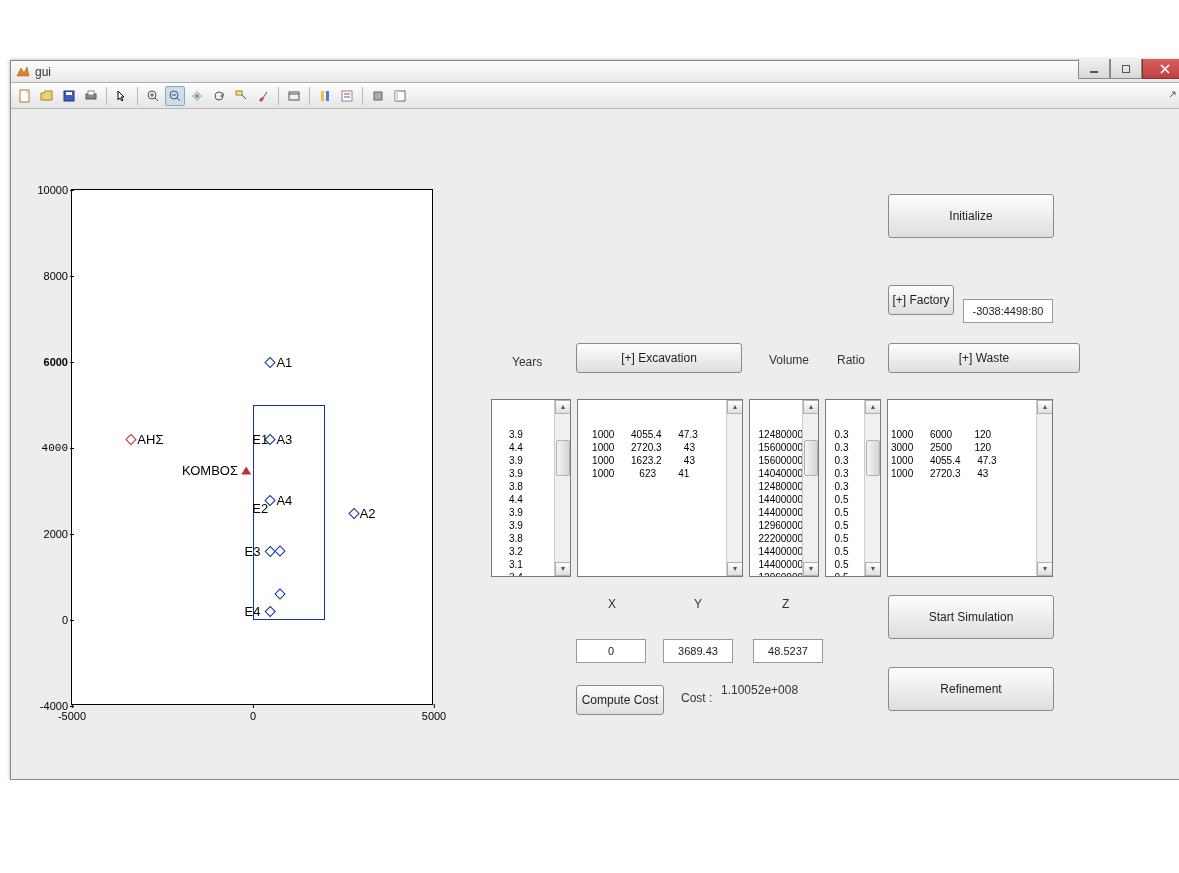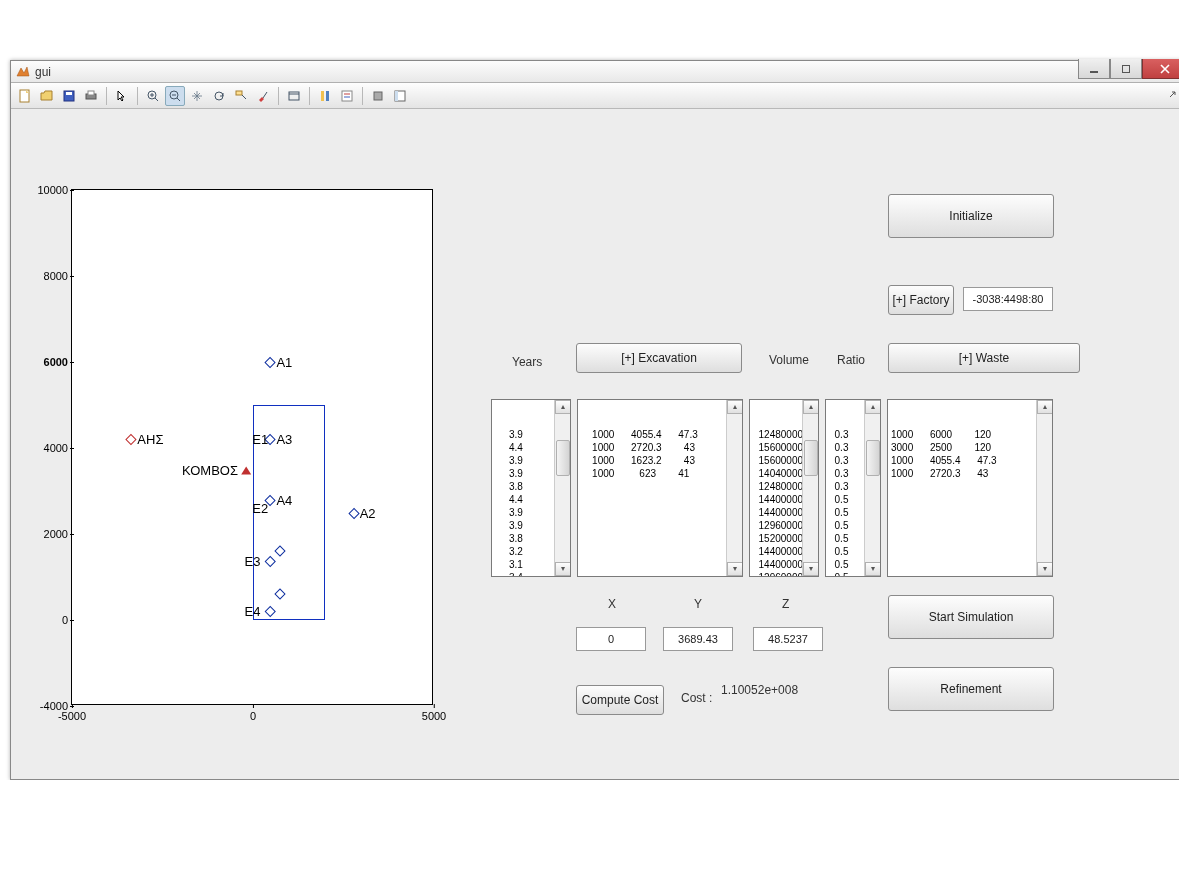--- a/index.html
+++ b/index.html
@@ -81,20 +81,21 @@
   cursor: pointer;
   display: flex; align-items: center; justify-content: center;
 }
 .big-btn.tall { height: 44px; }
 .txt-input {
   position: absolute;
   height: 24px;
   background: #fff; border: 1px solid #999;
   font-size: 11px; color: #222;
   text-align: center;
+  margin-top: 12px;
 }
 .listbox {
   position: absolute;
   background: #fff;
   border: 1px solid #7a7a7a;
   font-family: "Segoe UI", Tahoma, sans-serif;
   font-size: 10px;
   overflow: hidden;
   padding: 2px 3px;
   line-height: 13px;
@@ -253,37 +254,37 @@
       </div>
   </div>
 
   <div class="content">
 
     <div class="plot">
       <div class="plot-inner" id="plot-inner">
           <div class="tick-y" style="top: 516px;">-4000</div>
           <div class="tick-y" style="top: 430px;">0</div>
           <div class="tick-y" style="top: 344px; text-align: right;">2000</div>
-          <div class="tick-y" style="top: 258px;">4000</div>
+          <div class="tick-y" style="top: 258px; font-family: Liberation Mono, monospace;">4000</div>
           <div class="tick-y" style="top: 172px; font-weight: bold;">6000</div>
           <div class="tick-y" style="top: 86px;">8000</div>
           <div class="tick-y" style="top: 0px;">10000</div>
           <div class="tick-x" style="left: 0px;">-5000</div>
           <div class="tick-x" style="left: 181px;">0</div>
           <div class="tick-x" style="left: 362px;">5000</div>
           <div class="rect-blue" style="left: 181px; top: 215px; width: 72.4px; height: 215px;"></div>
           <span class="diamond" style="position: absolute; left: 202.34px; top: 357.2px;"></span>
           <span class="diamond" style="position: absolute; left: 202.34px; top: 400.2px;"></span>
           <div class="pt" style="left: 206.34px; top: 172px;"><span class="diamond"></span><span>A1</span></div>
           <div class="pt" style="left: 289.6px; top: 322.5px;"><span class="diamond"></span><span>A2</span></div>
           <div class="pt" style="left: 206.34px; top: 249.4px;"><span class="diamond"></span><span>A3</span></div>
           <div class="pt" style="left: 206.34px; top: 309.6px;"><span class="diamond"></span><span>A4</span></div>
           <div class="pt" style="left: 188.24px; top: 249.4px;"><span>E1</span></div>
           <div class="pt" style="left: 188.24px; top: 318.2px;"><span>E2</span></div>
-          <div class="pt" style="left: 188.24px; top: 361.2px; margin-top: 10px;"><span>E3</span> <span class="diamond"></span></div>
+          <div class="pt" style="left: 188.24px; top: 361.2px;"><span>E3</span> <span class="diamond"></span></div>
           <div class="pt" style="left: 188.24px; top: 404.2px; margin-top: 17px;"><span>E4</span> <span class="diamond"></span></div>
           <div class="pt" style="left: 72.4px; top: 249.4px;"><span class="diamond-red"></span><span>ΑΗΣ</span></div>
           <div class="pt" style="left: 144.8px; top: 279.5px;"><span>ΚΟΜΒΟΣ</span> <span class="triangle-red"></span></div>
         </div>
     </div>
 
     <div class="big-btn tall" style="left:877px; top:85px; width:166px">Initialize</div>
 
     <div class="big-btn" style="left:877px; top:176px; width:66px">[+] Factory</div>
     <input class="txt-input" style="left: 952px; top: 178px; width: 90px;" value="-3038:4498:80">
@@ -303,21 +304,21 @@
     </div>
 
     <div class="listbox" id="lb-exc" style="left:566px; top:290px; width:166px; height:178px">
       <div>    1000      4055.4      47.3</div><div>    1000      2720.3        43</div><div>    1000      1623.2        43</div><div>    1000         623        41</div><div class="scrollbar">
         <div class="arrow up">▴</div>
         <div class="arrow down">▾</div>
       </div>
     </div>
 
     <div class="listbox" id="lb-vol" style="left:738px; top:290px; width:70px; height:178px">
-      <div>  12480000</div><div>  15600000</div><div>  15600000</div><div>  14040000</div><div>  12480000</div><div>  14400000</div><div>  14400000</div><div>  12960000</div><div>  15200000</div><div>  14400000</div><div>  14400000</div><div>  12960000</div><div class="scrollbar">
+      <div>  12480000</div><div>  15600000</div><div>  15600000</div><div>  14040000</div><div>  12480000</div><div>  14400000</div><div>  14400000</div><div>  12960000</div><div>  22200000</div><div>  14400000</div><div>  14400000</div><div>  12960000</div><div class="scrollbar">
         <div class="arrow up">▴</div>
         <div class="thumb" style="top:40px; height:36px"></div>
         <div class="arrow down">▾</div>
       </div>
     </div>
 
     <div class="listbox" id="lb-ratio" style="left:814px; top:290px; width:56px; height:178px">
       <div>  0.3</div><div>  0.3</div><div>  0.3</div><div>  0.3</div><div>  0.3</div><div>  0.5</div><div>  0.5</div><div>  0.5</div><div>  0.5</div><div>  0.5</div><div>  0.5</div><div>  0.5</div><div class="scrollbar">
         <div class="arrow up">▴</div>
         <div class="thumb" style="top:40px; height:36px"></div>

